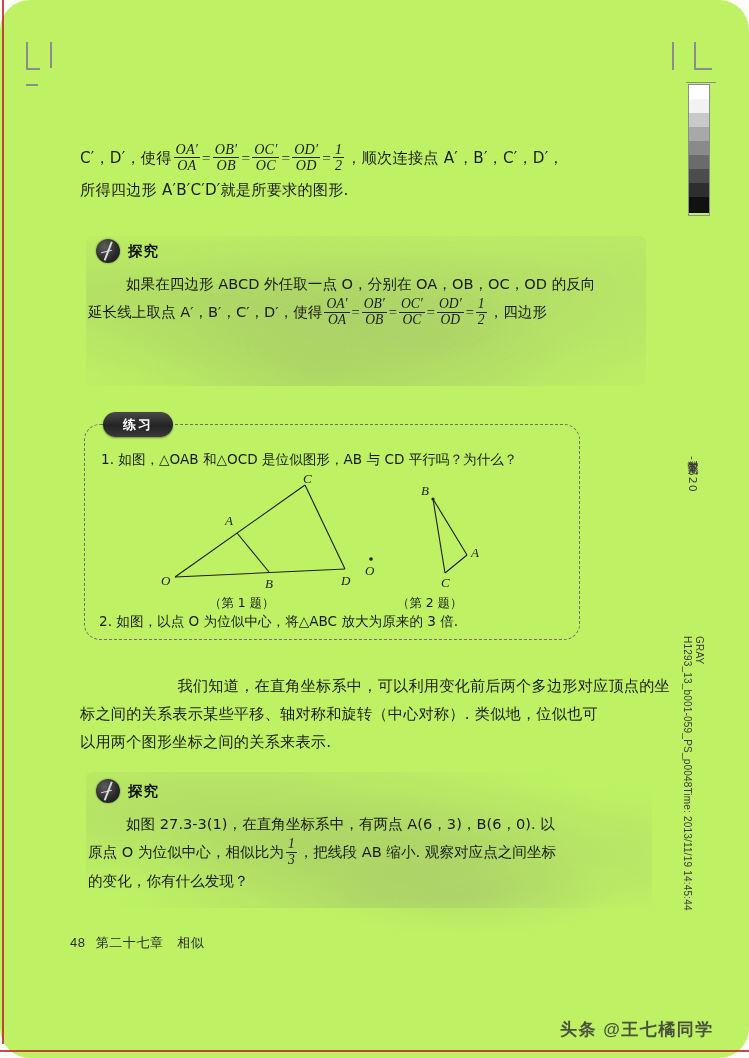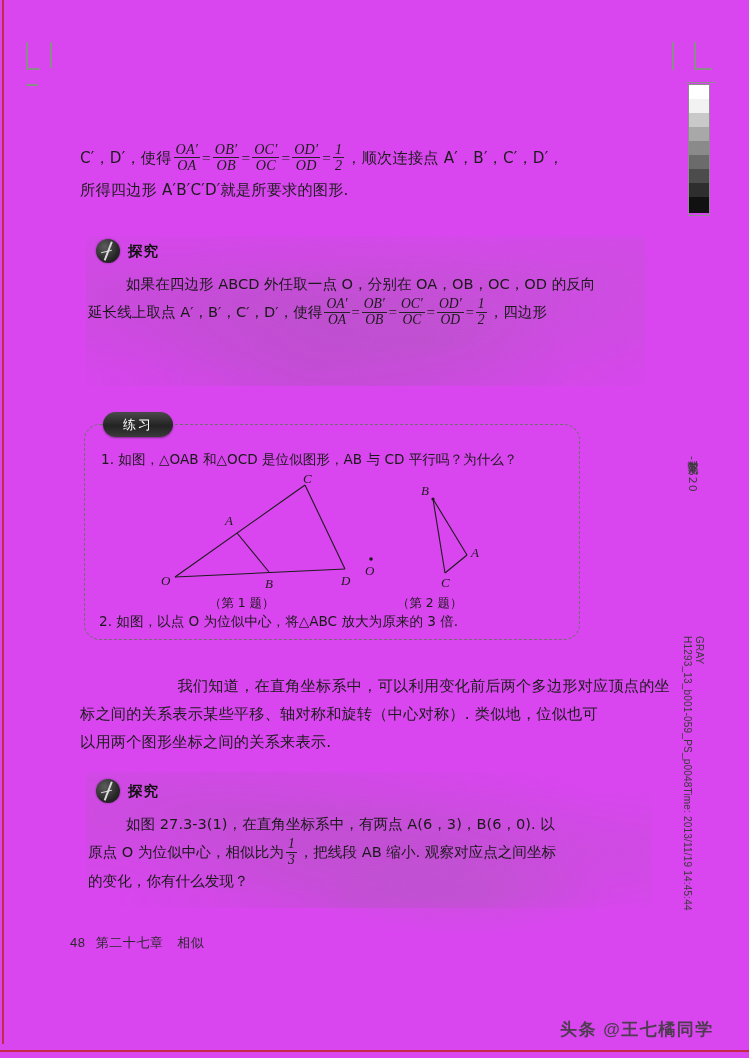--- a/index.html
+++ b/index.html
@@ -4,21 +4,21 @@
 <style>
   html,body{margin:0;padding:0;}
   body{
     width:749px;height:1058px;
     background:#fdfdfc;
     font-family:"Liberation Serif","DejaVu Serif",serif;
     color:#1a1a1a;
     position:relative;
     overflow:hidden;
   }
-  .page{position:absolute;inset:0;background:#d946ef;}
+  .page{position:absolute;inset:0;background:#bef264;border-radius:30px;}
 
   
   .edge-red-left{position:absolute;left:2px;top:0;width:2px;height:1044px;background:#c0272d;opacity:.85;}
   .edge-red-bottom{position:absolute;left:0;bottom:6px;width:749px;height:2px;background:#c0272d;opacity:.85;}
 
   .reg-mark{position:absolute;}
   .reg-mark i{position:absolute;background:#8c8c8c;display:block;}
 
   
   .gray-strip{position:absolute;left:688px;top:84px;width:20px;height:130px;border:1px solid #8d8d8d;}
@@ -82,21 +82,21 @@
     background:radial-gradient(ellipse at 50% 50%, rgba(125,125,125,.13) 0%, rgba(255,255,255,0) 66%);}
 
   
   .practice-box{
     position:absolute;left:84px;top:424px;width:494px;height:214px;
     border:1.4px dashed #6f6f6f;border-radius:16px;
   }
   .practice-badge{
     position:absolute;left:18px;top:-13px;width:70px;height:25px;border-radius:13px;
     background:linear-gradient(180deg,#4a4a4a 0%,#232323 55%,#3a3a3a 100%);
-    color:#fff;font-family:"DejaVu Sans",sans-serif;font-weight:normal;font-size:13px;
+    color:#fff;font-family:"DejaVu Sans",sans-serif;font-weight:bold;font-size:13px;
     display:flex;align-items:center;justify-content:center;letter-spacing:2px;
     box-shadow:0 1px 2px rgba(0,0,0,.4);
   }
   .q1{position:absolute;left:16px;top:24px;font-size:13.6px;line-height:20px;}
   .q2{position:absolute;left:14px;top:186px;font-size:13.6px;line-height:20px;}
   .figcap{position:absolute;font-size:12.4px;font-family:"DejaVu Sans",sans-serif;}
 
   
   .para2{position:absolute;left:80px;top:672px;width:590px;}
   .para2 .ind{text-indent:32px;text-align:right;}

